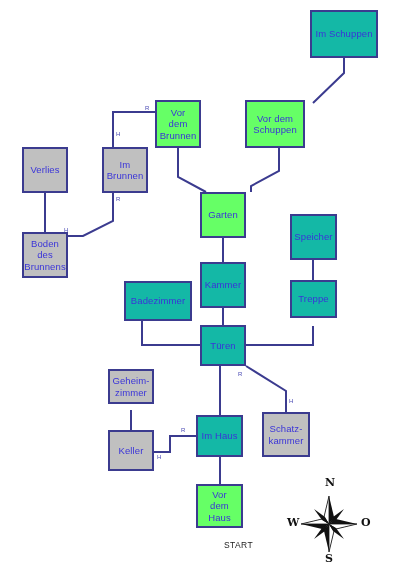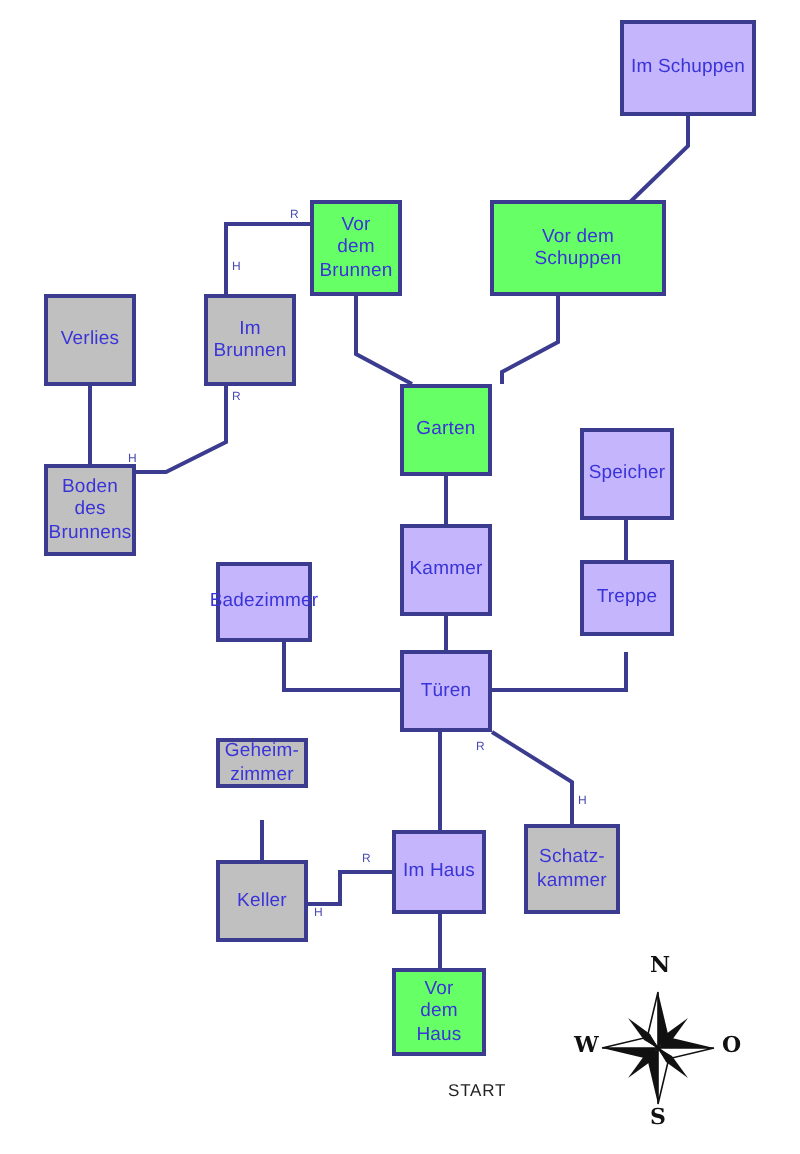--- a/index.html
+++ b/index.html
@@ -47,21 +47,21 @@
     line-height: 11.5px;
     display: flex;
     align-items: center;
     justify-content: center;
     text-align: center;
     white-space: pre-line;
     letter-spacing: 0.1px;
     z-index: 5;
   }
   .node.green { background: #66ff66; }
-  .node.pink  { background: #c4b5fd; }
+  .node.pink  { background: #14b8a6; }
   .node.gray  { background: #c0c0c0; }
 
   .edge-label {
     position: absolute;
     font-size: 6px;
     line-height: 7px;
     color: #4a4ab4;
     letter-spacing: 0.2px;
     z-index: 6;
   }
@@ -112,35 +112,35 @@
       <polyline points="131,410 131,430" fill="none" stroke="#3b3b8f" stroke-width="2"></polyline>
       <polyline points="154,452 170,452 170,436 196,436" fill="none" stroke="#3b3b8f" stroke-width="2"></polyline>
       <polyline points="220,457 220,484" fill="none" stroke="#3b3b8f" stroke-width="2"></polyline>
     </svg>
 
   <div id="node-layer">
       <div class="node pink" style="left: 310px; top: 10px; width: 68px; height: 48px;">Im Schuppen</div>
       <div class="node green" style="left: 155px; top: 100px; width: 46px; height: 48px;">Vor
 dem
 Brunnen</div>
-      <div class="node green" style="left: 245px; top: 100px; width: 88px; height: 48px;">Vor dem
+      <div class="node green" style="left: 245px; top: 100px; width: 60px; height: 48px;">Vor dem
 Schuppen</div>
       <div class="node gray" style="left: 22px; top: 147px; width: 46px; height: 46px;">Verlies</div>
       <div class="node gray" style="left: 102px; top: 147px; width: 46px; height: 46px;">Im
 Brunnen</div>
       <div class="node green" style="left: 200px; top: 192px; width: 46px; height: 46px;">Garten</div>
       <div class="node gray" style="left: 22px; top: 232px; width: 46px; height: 46px;">Boden
 des
 Brunnens</div>
       <div class="node pink" style="left: 290px; top: 214px; width: 47px; height: 46px;">Speicher</div>
       <div class="node pink" style="left: 200px; top: 262px; width: 46px; height: 46px;">Kammer</div>
-      <div class="node pink" style="left: 108px; top: 281px; width: 48px; height: 40px;">Badezimmer</div>
+      <div class="node pink" style="left: 124px; top: 281px; width: 68px; height: 40px;">Badezimmer</div>
       <div class="node pink" style="left: 290px; top: 280px; width: 47px; height: 38px;">Treppe</div>
       <div class="node pink" style="left: 200px; top: 325px; width: 46px; height: 41px;">Türen</div>
-      <div class="node gray" style="left: 108px; top: 369px; width: 46px; height: 25px;">Geheim-
+      <div class="node gray" style="left: 108px; top: 369px; width: 46px; height: 35px;">Geheim-
 zimmer</div>
       <div class="node pink" style="left: 196px; top: 415px; width: 47px; height: 42px;">Im Haus</div>
       <div class="node gray" style="left: 262px; top: 412px; width: 48px; height: 45px;">Schatz-
 kammer</div>
       <div class="node gray" style="left: 108px; top: 430px; width: 46px; height: 41px;">Keller</div>
       <div class="node green" style="left: 196px; top: 484px; width: 47px; height: 44px;">Vor
 dem
 Haus</div>
     </div>
   <div id="label-layer">

